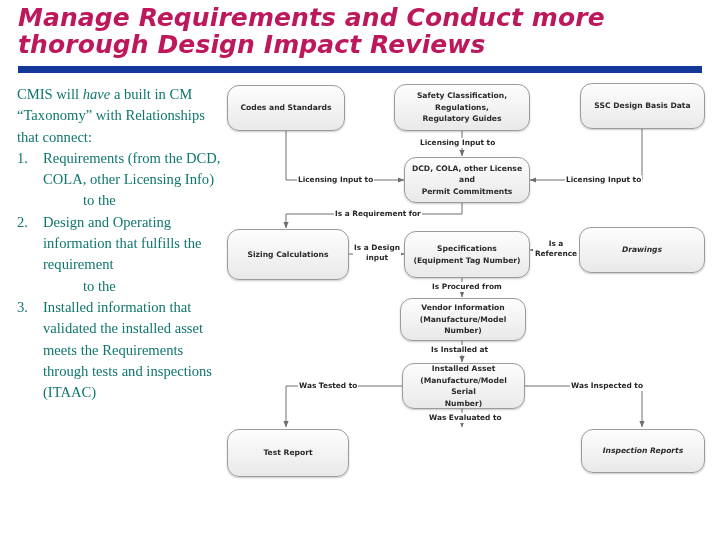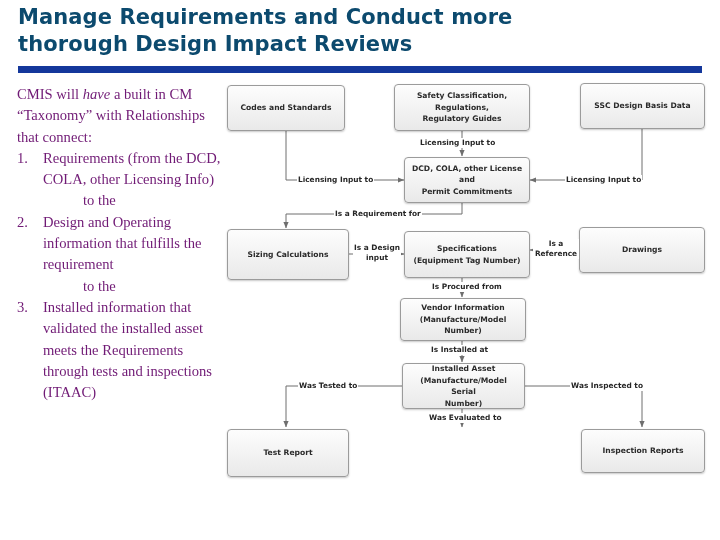--- a/index.html
+++ b/index.html
@@ -24,44 +24,45 @@
   
   #title-block {
     position: absolute;
     left: 18px;
     top: 4px;
     width: 600px;
   }
   #title-text {
     font-family: "DejaVu Sans", sans-serif;
     font-weight: bold;
-    font-size: 21px;
+    font-size: 25px;
     line-height: 27px;
-    color: #0c4a6e;
+    color: #be185d;
     letter-spacing: 0.1px;
+    font-style: italic;
   }
   #title-rule {
     position: absolute;
     left: 18px;
     top: 66px;
     width: 684px;
     height: 7px;
     background: #14379B;
   }
 
   
   #narrative {
     position: absolute;
     left: 17px;
     top: 84px;
     width: 207px;
     font-family: "Liberation Serif", serif;
     font-size: 14.6px;
     line-height: 21.3px;
-    color: #701a75;
+    color: #0f766e;
   }
   #narrative p {
     margin: 0;
   }
   #narrative .em {
     font-style: italic;
   }
   #narrative ol {
     margin: 0;
     padding: 0;
@@ -92,21 +93,21 @@
   }
   #wires {
     position: absolute;
     left: 0;
     top: 0;
   }
   .node {
     position: absolute;
     box-sizing: border-box;
     border: 1px solid #9b9b9b;
-    border-radius: 4px;
+    border-radius: 12px;
     background: linear-gradient(to bottom, #fdfdfd 0%, #f4f4f4 45%, #e9e9e9 100%);
     box-shadow: 0 1px 2px rgba(0,0,0,0.22);
     display: flex;
     align-items: center;
     justify-content: center;
     text-align: center;
     font-family: "DejaVu Sans", sans-serif;
     font-size: 7.6px;
     font-weight: bold;
     line-height: 11.5px;
@@ -222,21 +223,21 @@
       <span>Sizing Calculations</span>
     </div>
 
     <div class="node" style="left:404px; top:231px; width:126px; height:47px;align-items:center;">
       <div>
         <span>Specifications</span>
         <span>(Equipment Tag Number)</span>
       </div>
     </div>
 
-    <div class="node" style="left:579px; top:227px; width:126px; height:46px;">
+    <div class="node" style="left:579px; top:227px; width:126px; height:46px;font-style:italic;">
       <span>Drawings</span>
     </div>
 
     <div class="node" style="left:400px; top:298px; width:126px; height:43px;">
       <div>
         <span>Vendor Information</span>
         <span>(Manufacture/Model Number)</span>
       </div>
     </div>
 
@@ -246,21 +247,21 @@
         <span>(Manufacture/Model Serial</span>
         <span>Number)</span>
       </div>
     </div>
 
     <div class="node" style="left:227px; top:429px; width:122px; height:48px;">
       <span>Test Report</span>
     </div>
 
 
-    <div class="node" style="left:581px; top:429px; width:124px; height:44px;">
+    <div class="node" style="left:581px; top:429px; width:124px; height:44px;font-style:italic;">
       <span>Inspection Reports</span>
     </div>
 
     <div class="edge-label" style="left:297px; top:175px;">
       <span>Licensing Input to</span>
     </div>
 
     <div class="edge-label" style="left:419px; top:138px;">
       <span>Licensing Input to</span>
     </div>

